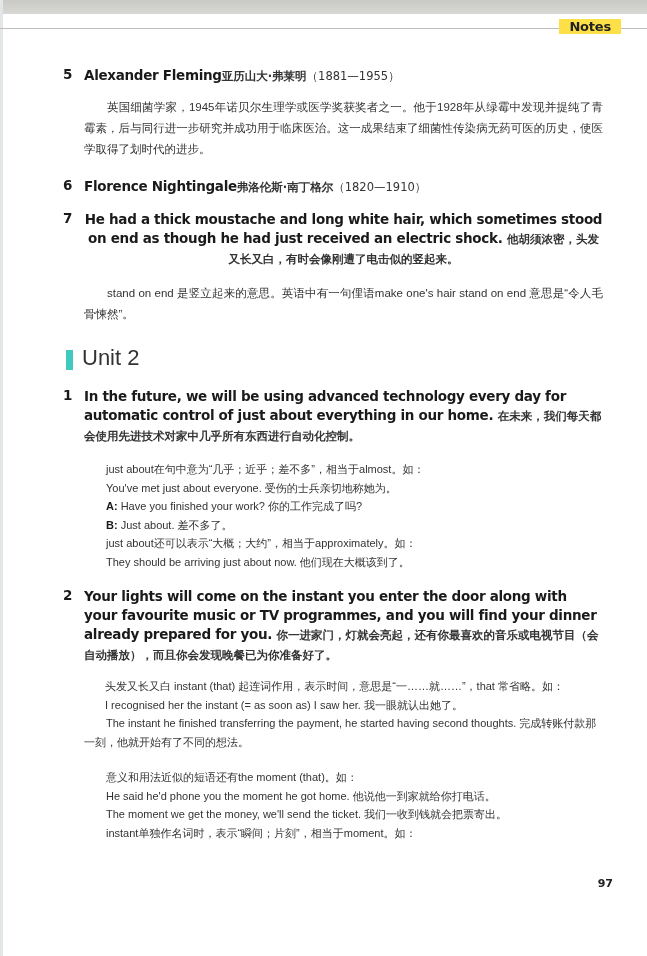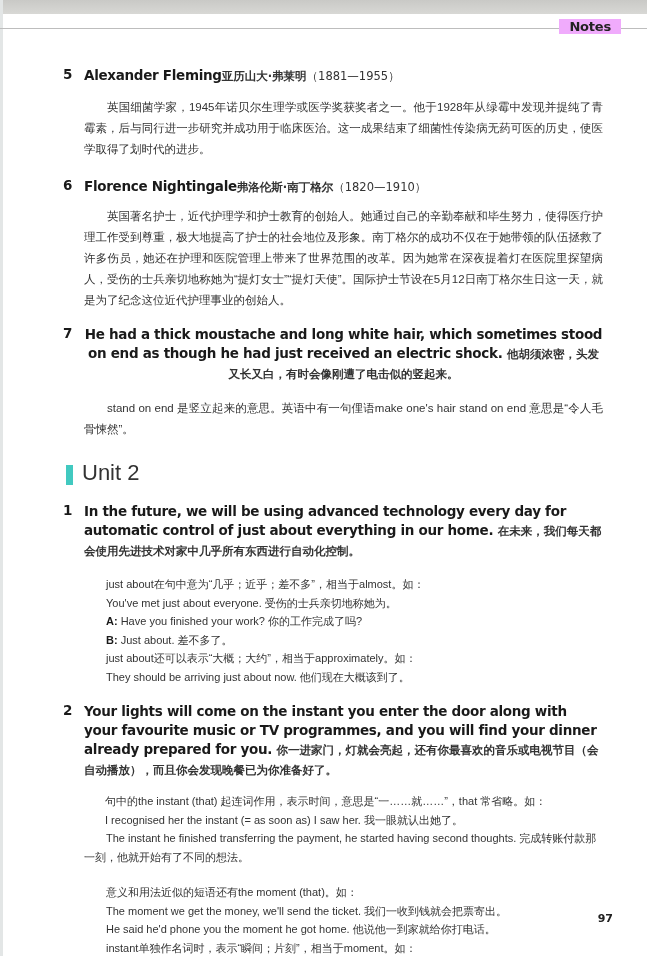--- a/index.html
+++ b/index.html
@@ -16,21 +16,21 @@
     }
     .left-edge {
       position: absolute; left: 0; top: 0; width: 3px; height: 956px;
       background: #e3e6e6;
     }
     .header-rule {
       position: absolute; top: 28px; left: 0; width: 647px; height: 1px; background: #bdbdbd;
     }
     .notes-label {
       position: absolute; top: 19px; right: 26px;
-      background: #f0abfc; padding: 0 10px;
+      background: #fde047; padding: 0 10px;
       font-family: "DejaVu Sans", sans-serif; font-weight: bold; font-size: 13px; color: #222;
       letter-spacing: -0.2px;
     }
     .content { position: absolute; left: 63px; top: 66px; width: 540px; }
     .item { position: relative; }
     .num {
       position: absolute; left: 0; top: 0;
       font-family: "DejaVu Sans", sans-serif; font-weight: bold; font-size: 13.5px; color: #1a1a1a;
     }
     .head {
@@ -54,21 +54,21 @@
       position: relative; margin-top: 18px; margin-bottom: 12px; height: 32px;
     }
     .unit-bar {
       position: absolute; left: 3px; top: 7px; width: 7px; height: 20px; background: #41c9c0;
     }
     .unit-title {
       position: absolute; left: 19px; top: 2px;
       font-size: 22px; color: #333; font-family: "Liberation Sans", sans-serif;
     }
     .page-number {
-      position: absolute; right: 34px; top: 912px;
+      position: absolute; right: 34px; top: 877px;
       font-family: "DejaVu Sans", sans-serif; font-size: 11px; color: #222; font-weight: bold;
     }
     .indent1 { padding-left: 21px; }
   </style>
 </head>
 <body>
 
 <div class="top-strip"></div>
 <div class="left-edge"></div>
 <div class="header-rule"></div>
@@ -82,21 +82,20 @@
       <span>Alexander Fleming</span><span class="cn">亚历山大·弗莱明</span><span class="years">（1881—1955）</span>
     </div>
     <div class="para">英国细菌学家，1945年诺贝尔生理学或医学奖获奖者之一。他于1928年从绿霉中发现并提纯了青霉素，后与同行进一步研究并成功用于临床医治。这一成果结束了细菌性传染病无药可医的历史，使医学取得了划时代的进步。</div>
   </div>
 
   <div class="item" style="margin-top:17px;">
     <span class="num">6</span>
     <div class="head">
       <span>Florence Nightingale</span><span class="cn">弗洛伦斯·南丁格尔</span><span class="years">（1820—1910）</span>
     </div>
-    <div class="para" style="margin-top:10px;">英国著名护士，近代护理学和护士教育的创始人。她通过自己的辛勤奉献和毕生努力，使得医疗护理工作受到尊重，极大地提高了护士的社会地位及形象。南丁格尔的成功不仅在于她带领的队伍拯救了许多伤员，她还在护理和医院管理上带来了世界范围的改革。因为她常在深夜提着灯在医院里探望病人，受伤的士兵亲切地称她为“提灯女士”“提灯天使”。国际护士节设在5月12日南丁格尔生日这一天，就是为了纪念这位近代护理事业的创始人。</div>
   </div>
 
   <div class="item" style="margin-top:14px;">
     <span class="num">7</span>
     <div class="head" style="line-height:19px;text-align:center;">
       <span>He had a thick moustache and long white hair, which sometimes stood on end as though he had just received an electric shock.</span>
       <span class="cn">他胡须浓密，头发又长又白，有时会像刚遭了电击似的竖起来。</span>
     </div>
     <div class="para" style="margin-top:14px;">stand on end 是竖立起来的意思。英语中有一句俚语make one's hair stand on end 意思是“令人毛骨悚然”。</div>
   </div>
@@ -122,28 +121,28 @@
     </div>
   </div>
 
   <div class="item" style="margin-top:16px;">
     <span class="num">2</span>
     <div class="head" style="line-height:19px;">
       <span>Your lights will come on the instant you enter the door along with your favourite music or TV programmes, and you will find your dinner already prepared for you.</span>
       <span class="cn">你一进家门，灯就会亮起，还有你最喜欢的音乐或电视节目（会自动播放），而且你会发现晚餐已为你准备好了。</span>
     </div>
     <div class="sub" style="margin-top:12px; margin-left:21px;">
-      <div class="indent1">句中的the instant (that) 起连词作用，表示时间，意思是“一……就……”，that 常省略。如：</div>
+      <div class="indent1">头发又长又白 instant (that) 起连词作用，表示时间，意思是“一……就……”，that 常省略。如：</div>
       <div class="indent1">I recognised her the instant (= as soon as) I saw her. 我一眼就认出她了。</div>
       <div style="text-indent:22px;">The instant he finished transferring the payment, he started having second thoughts. 完成转账付款那一刻，他就开始有了不同的想法。</div>
     </div>
     <div class="sub" style="margin-top:17px;">
       <div class="line">意义和用法近似的短语还有the moment (that)。如：</div>
+      <div class="line">He said he'd phone you the moment he got home. 他说他一到家就给你打电话。</div>
       <div class="line">The moment we get the money, we'll send the ticket. 我们一收到钱就会把票寄出。</div>
-      <div class="line">He said he'd phone you the moment he got home. 他说他一到家就给你打电话。</div>
       <div class="line">instant单独作名词时，表示“瞬间；片刻”，相当于moment。如：</div>
 
     </div>
   </div>
 
 </div>
 
 <div class="page-number">97</div>
 
 </body></html>

